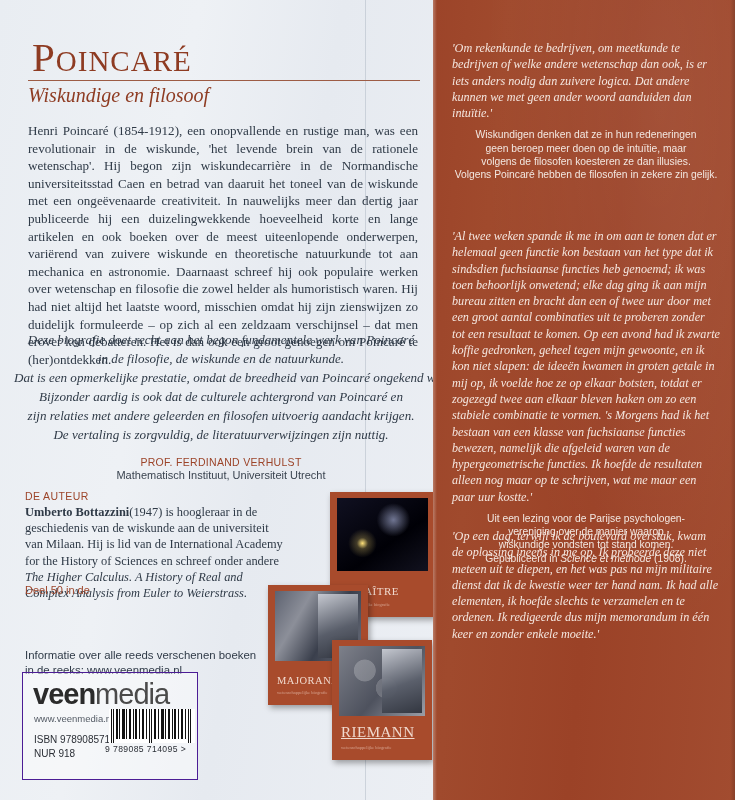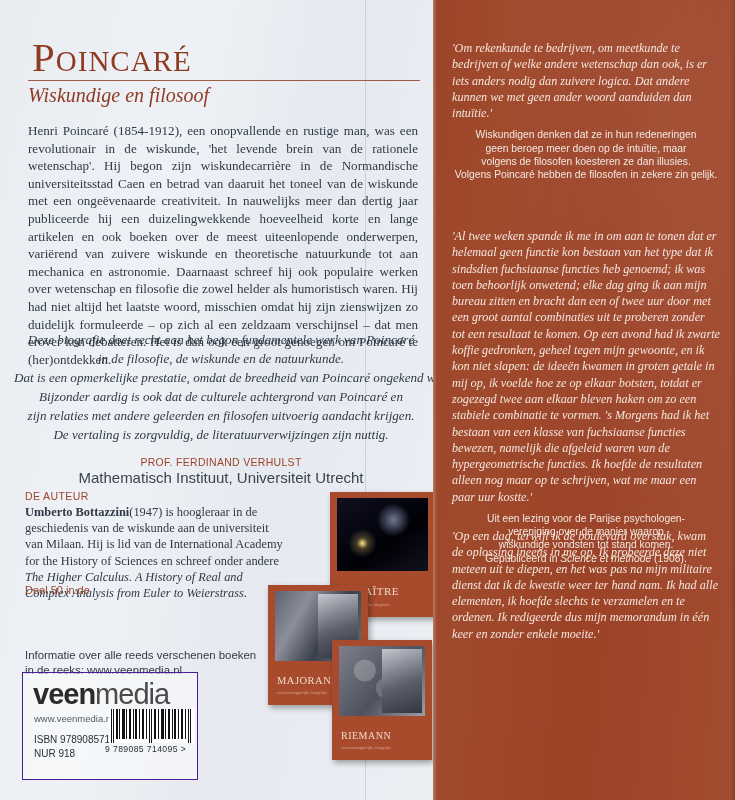--- a/index.html
+++ b/index.html
@@ -100,21 +100,21 @@
     font-size: 10.5px;
     color: #9c4429;
     letter-spacing: .3px;
   }
   .endorser-aff {
     position: absolute;
     left: 14px; top: 469px;
     width: 414px;
     text-align: center;
     font-family: "Liberation Sans", sans-serif;
-    font-size: 15px;
+    font-size: 11px;
     color: #3a4450;
   }
   .author-head {
     position: absolute;
     left: 25px; top: 490px;
     font-family: "Liberation Sans", sans-serif;
     font-size: 10.5px;
     color: #9c4429;
     letter-spacing: .4px;
   }
@@ -253,21 +253,21 @@
       linear-gradient(120deg,#5d6270 0%,#8c8f99 30%,#3a3f4c 60%,#6b707d 100%);
   }
   #thumb-majorana .nm{ font-size:10.5px; }
   #thumb-riemann{ left:332px; top:640px; width:100px; height:120px; }
   #thumb-riemann .pic{
     background:
       radial-gradient(circle at 30% 35%, rgba(255,255,255,.22) 0 14%, rgba(0,0,0,0) 15%),
       radial-gradient(circle at 55% 60%, rgba(255,255,255,.18) 0 16%, rgba(0,0,0,0) 17%),
       linear-gradient(130deg,#7d808a,#4e525e 55%,#9b9ea7);
   }
-  #thumb-riemann .nm{ font-size:10px; }
+  #thumb-riemann .nm{ font-size:15px;text-decoration:underline; }
   .thumb-portrait{
     position:absolute; right:4%; top:4%;
     width:46%; height:92%;
     background: linear-gradient(160deg,#c9ccd4,#5a5f6b 55%,#2e323c);
     opacity:.95;
   }
 
   
   .q-block{ position:absolute; left:452px; width:268px; }
   .q-quote{

